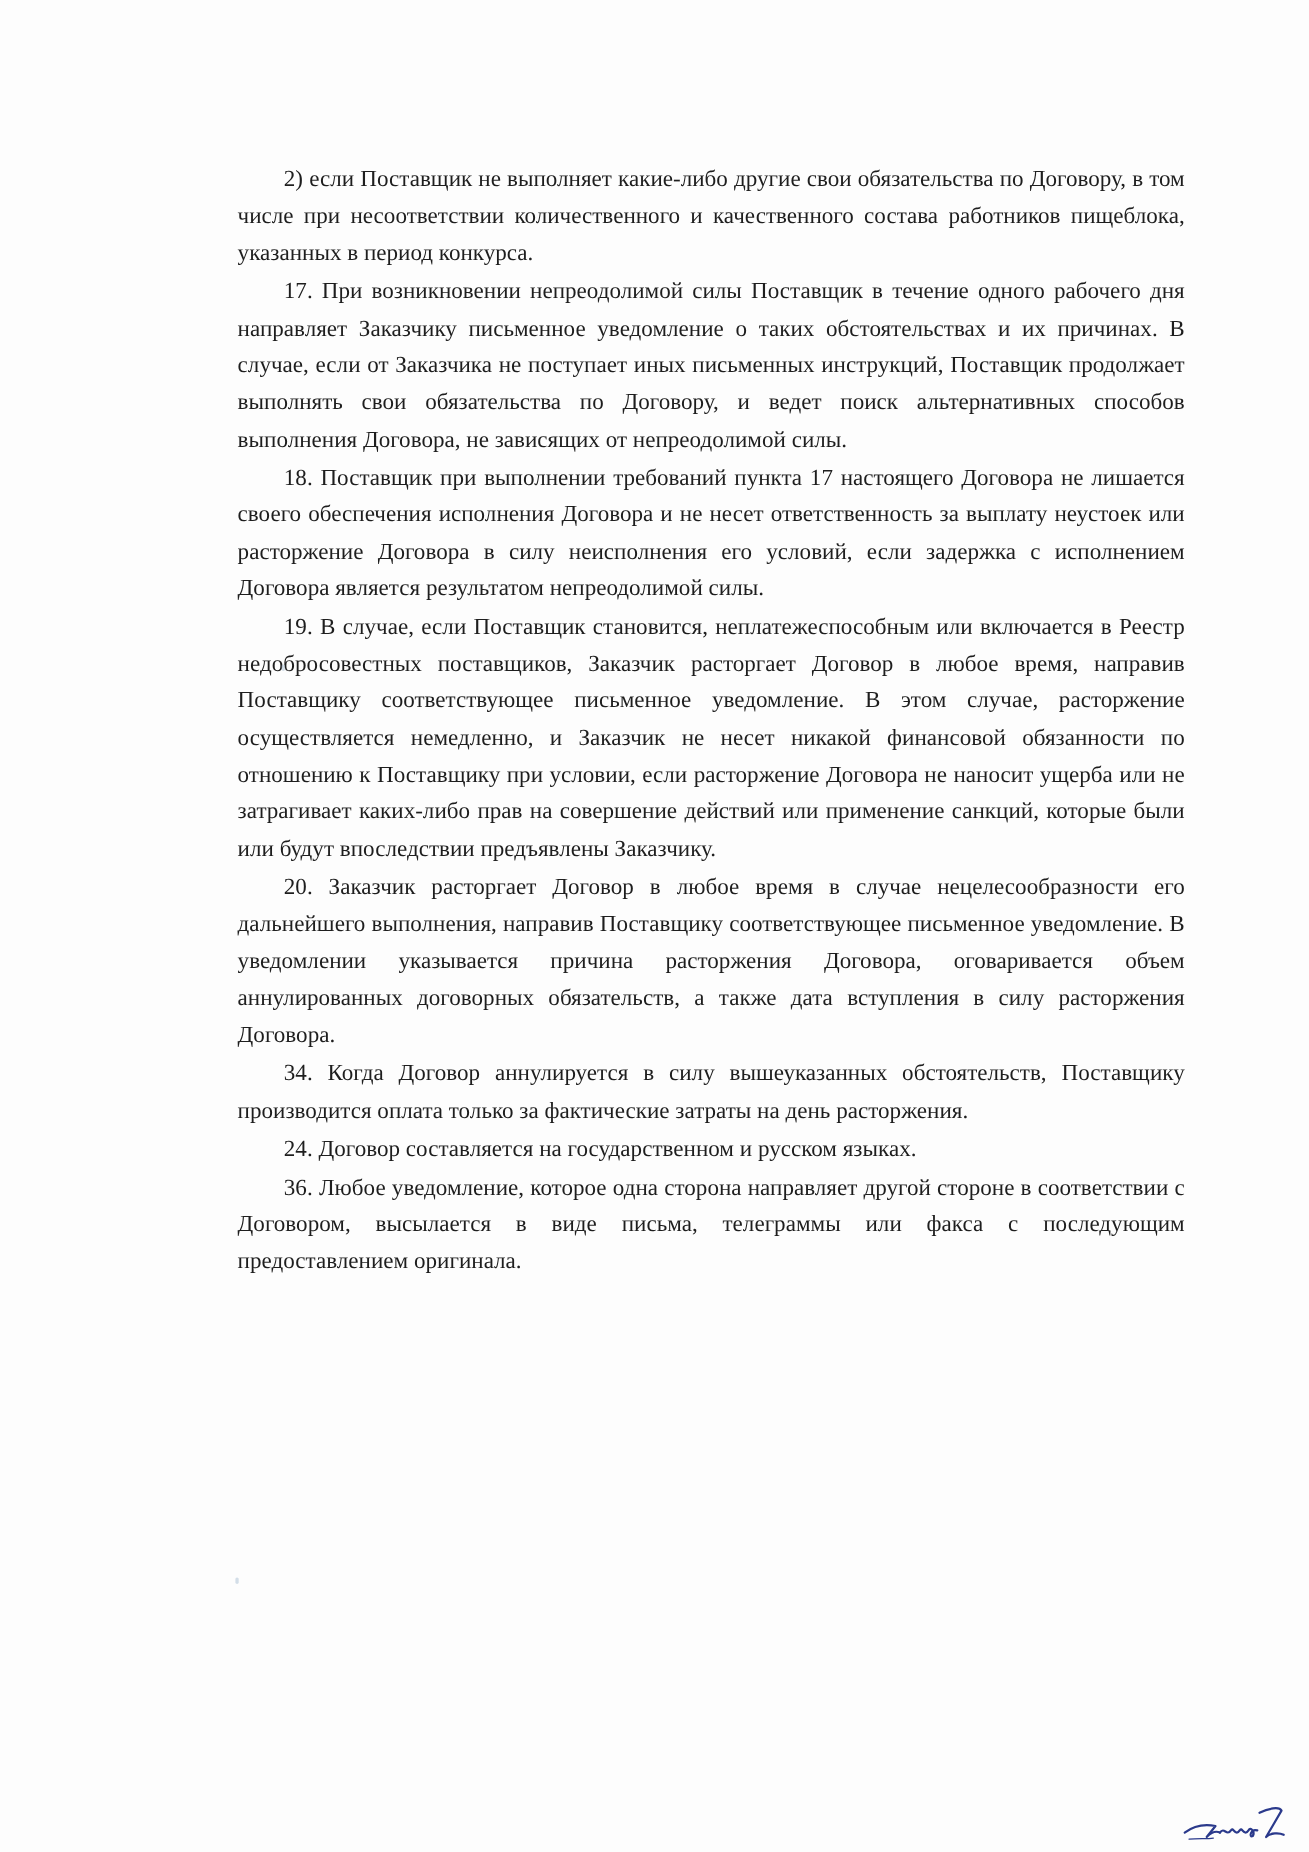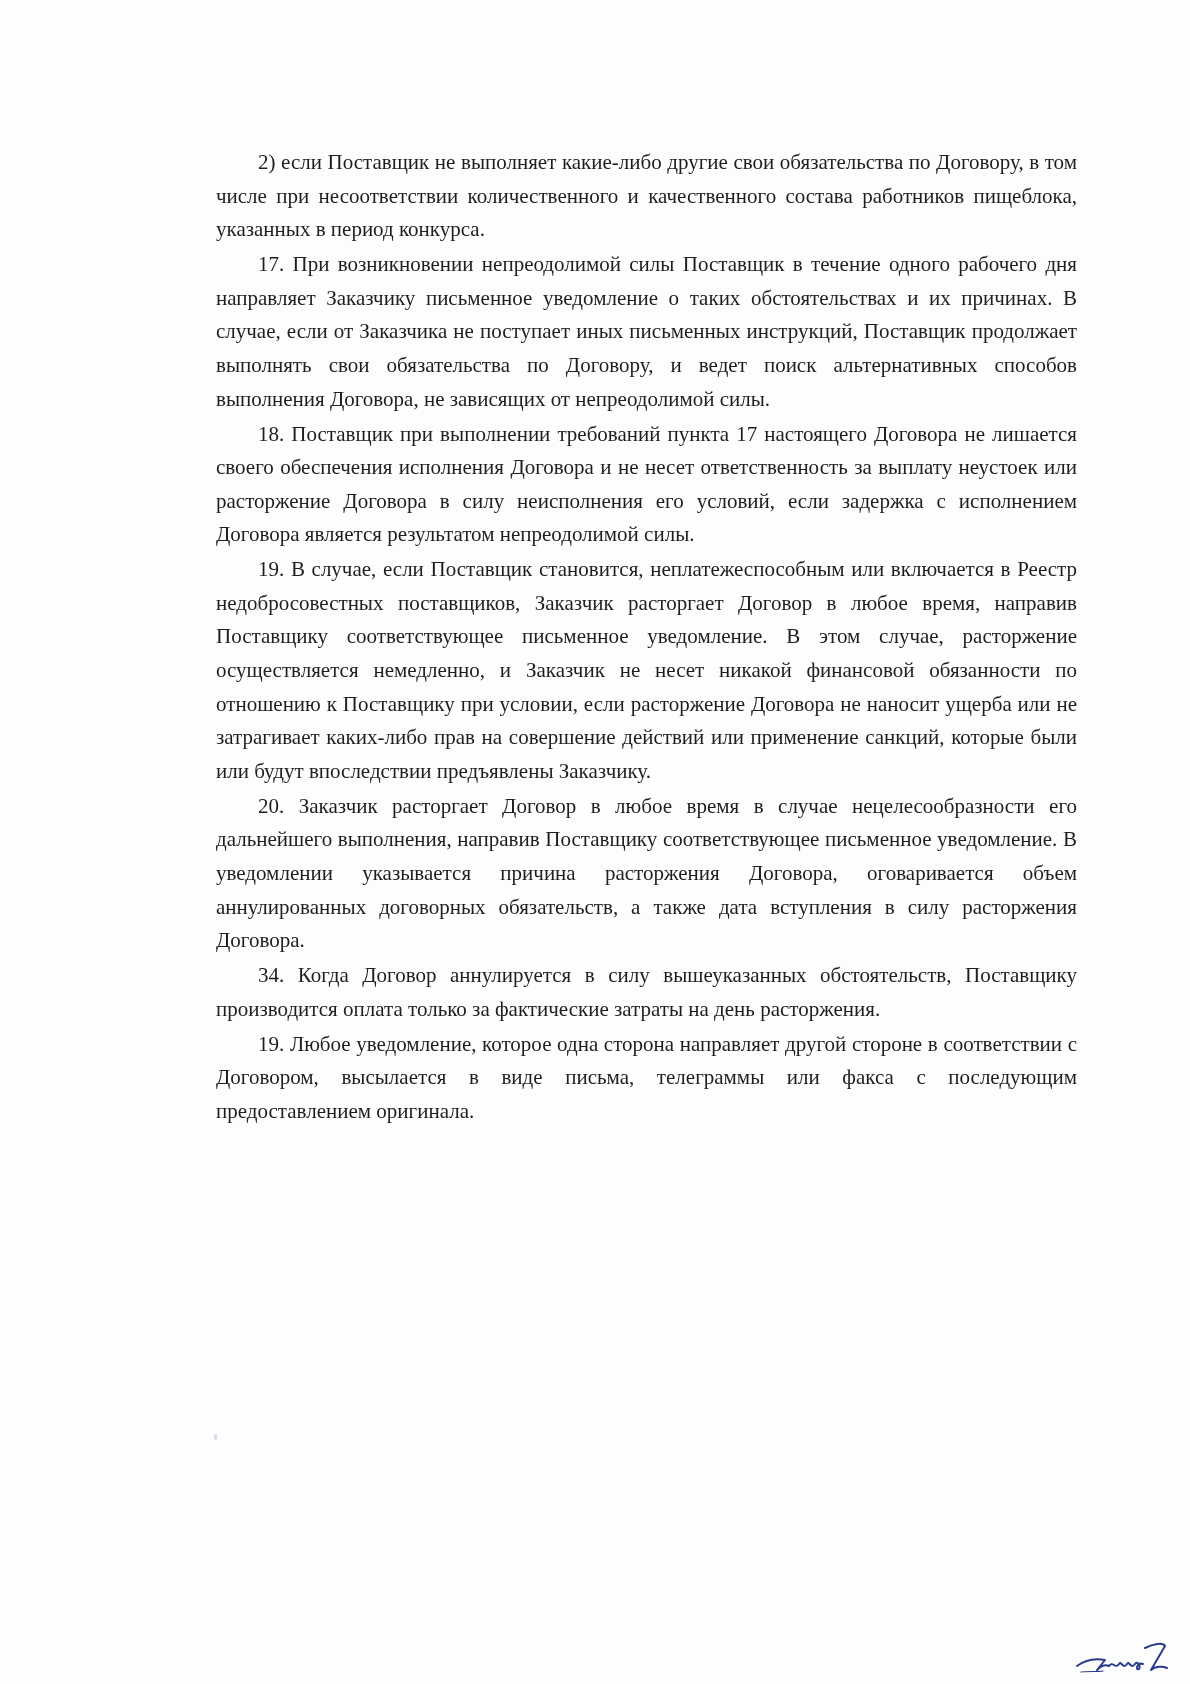--- a/index.html
+++ b/index.html
@@ -51,21 +51,22 @@
 </head>
 <body>
 
 <div class="page">
   <p class="para">2) если Поставщик не выполняет какие-либо другие свои обязательства по Договору, в том числе при несоответствии количественного и качественного состава работников пищеблока, указанных в период конкурса.</p>
   <p class="para">17. При возникновении непреодолимой силы Поставщик в течение одного рабочего дня направляет Заказчику письменное уведомление о таких обстоятельствах и их причинах. В случае, если от Заказчика не поступает иных письменных инструкций, Поставщик продолжает выполнять свои обязательства по Договору, и ведет поиск альтернативных способов выполнения Договора, не зависящих от непреодолимой силы.</p>
   <p class="para">18. Поставщик при выполнении требований пункта 17 настоящего Договора не лишается своего обеспечения исполнения Договора и не несет ответственность за выплату неустоек или расторжение Договора в силу неисполнения его условий, если задержка с исполнением Договора является результатом непреодолимой силы.</p>
   <p class="para">19. В случае, если Поставщик становится, неплатежеспособным или включается в Реестр недобросовестных поставщиков, Заказчик расторгает Договор в любое время, направив Поставщику соответствующее письменное уведомление. В этом случае, расторжение осуществляется немедленно, и Заказчик не несет никакой финансовой обязанности по отношению к Поставщику при условии, если расторжение Договора не наносит ущерба или не затрагивает каких-либо прав на совершение действий или применение санкций, которые были или будут впоследствии предъявлены Заказчику.</p>
   <p class="para">20. Заказчик расторгает Договор в любое время в случае нецелесообразности его дальнейшего выполнения, направив Поставщику соответствующее письменное уведомление. В уведомлении указывается причина расторжения Договора, оговаривается объем аннулированных договорных обязательств, а также дата вступления в силу расторжения Договора.</p>
   <p class="para">34. Когда Договор аннулируется в силу вышеуказанных обстоятельств, Поставщику производится оплата только за фактические затраты на день расторжения.</p>
-  <p class="para">19. Любое уведомление, которое одна сторона направляет другой стороне в соответствии с Договором, высылается в виде письма, телеграммы или факса с последующим предоставлением оригинала.</p>
+  <p class="para">24. Договор составляется на государственном и русском языках.</p>
+  <p class="para">36. Любое уведомление, которое одна сторона направляет другой стороне в соответствии с Договором, высылается в виде письма, телеграммы или факса с последующим предоставлением оригинала.</p>
 </div>
 
 <span class="scan-speck" style="left:256px; top:604px;"></span>
 <span class="scan-speck" style="left:214px; top:1434px;"></span>
 
 <svg class="signature" viewBox="0 0 96 44">
   <g fill="none" stroke="#2b3a8c" stroke-width="2" stroke-linecap="round" stroke-linejoin="round">
     <path d="M2 30 C10 24, 20 22, 30 24 L22 34 C26 30, 30 28, 34 30"></path>
     <path d="M34 30 C38 24, 40 34, 44 28 C46 24, 48 34, 52 28 C54 24, 56 34, 60 28 C62 24, 66 30, 64 33 C60 35, 62 26, 68 28"></path>
     <path d="M70 12 C78 8, 88 6, 90 10 L76 34 C80 30, 88 30, 92 32"></path>

